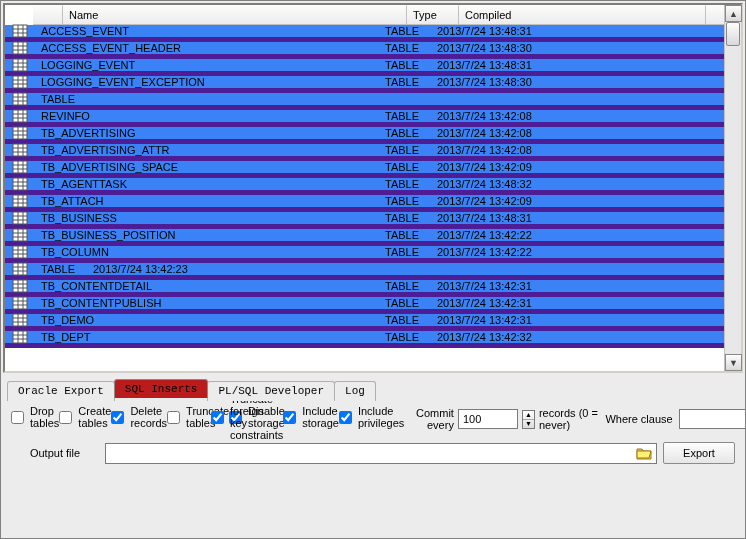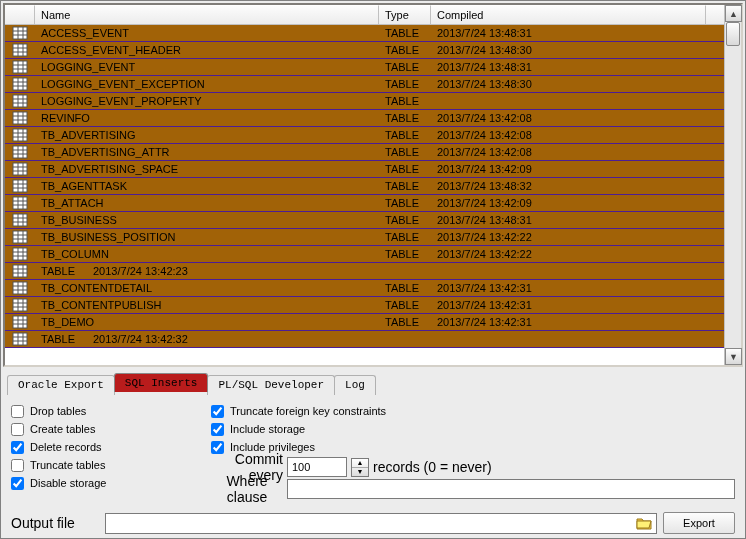--- a/index.html
+++ b/index.html
@@ -28,42 +28,43 @@
 .grid-content {
   flex: 1;
   overflow: hidden;
 }
 .grid-header {
   display: flex;
   background: linear-gradient(#fdfdfd, #ececec);
   border-bottom: 1px solid #c0c0c0;
   height: 20px;
   align-items: flex-end;
+  margin-left: 28px;
 }
 .hcell {
   padding: 2px 6px;
   border-right: 1px solid #c0c0c0;
   border-top: 1px solid #fff;
   font-size: 11px;
   height: 100%;
   display: flex;
   align-items: center;
 }
 .hcell.icon { width: 30px; border-right: 1px solid #c0c0c0; }
 .hcell.name { width: 344px; }
 .hcell.type { width: 52px; }
 .hcell.comp { flex: 1; }
 .hcell.end { width: 18px; border-right: none;}
 .grid-rows { }
 .row {
   display: flex;
   height: 17px;
   align-items: center;
-  border-bottom: 1px solid #4c1d95;
-  background: #a16207;
+  border-bottom: 5px solid #4c1d95;
+  background: #3b82f6;
 }
 .cell { padding: 1px 6px; font-size: 11px; overflow: hidden; white-space: nowrap; }
 .cell.iconc { width: 30px; display: flex; align-items: center; justify-content: center; padding:0; }
 .cell.name { width: 344px; }
 .cell.type { width: 52px; }
 .cell.comp { flex: 1; }
 .table-icon-svg { width: 16px; height: 14px; }
 .vscroll {
   width: 17px;
   background: #e8e8e8;
@@ -115,27 +116,27 @@
   background: #b91c1c;
   border-bottom: 1px solid #ececec;
   z-index: 2;
 }
 .options-area {
   padding: 6px 10px 4px 10px;
   display: flex;
   flex-direction: column;
 }
 .opt-row { display: flex; }
-.opt-col { display:flex; flex-direction: column; gap:0; }
+.opt-col { display:flex; flex-direction: row; gap:0; }
 .opt-col.left { width: 200px; }
 .opt-col.right { flex:1; }
 .chk { display: flex; align-items: center; gap: 6px; font-size: 11px; height: 18px;}
 .chk input[type=checkbox]{ width:13px; height:13px; }
 .field-row { display:flex; align-items:center; gap:4px; height:22px; }
-.label { font-size:14px; }
+.label { font-size:11px; }
 .input-text {
   border: 1px solid #7a7a7a;
   background:#fff;
   height:20px;
   font-size:11px;
   padding:1px 4px;
 }
 .commit-input { width: 60px; }
 .spinner {
   width:18px; height:19px;
@@ -144,21 +145,21 @@
   display:flex; flex-direction:column;
   font-size:7px; line-height:8px; text-align:center;
 }
 .spinner span{flex:1;display:flex;align-items:center;justify-content:center;border-bottom:1px solid #aaa;}
 .spinner span:last-child{border:none;}
 .where-input { flex:1; }
 .output-row {
   display:flex; align-items:center; gap:6px;
   margin: 8px 10px 4px 10px;
 }
-.output-row .label { width: 88px; text-align:left; }
+.output-row .label { width: 88px; text-align:center; }
 .output-input-wrap{
   flex:1;
   display:flex;
   border:1px solid #7a7a7a;
   background:#fff;
   height:21px;
   align-items:center;
 }
 .output-input{ flex:1; border:none; outline:none; font-size:11px; padding:0 4px; background:transparent;}
 .folder-btn{
@@ -248,21 +249,20 @@
           <div class="row">
             <div class="cell iconc">
               <svg class="table-icon-svg" viewBox="0 0 16 14">
                 <rect x="1" y="1" width="14" height="12" fill="#fff" stroke="#555"></rect>
                 <line x1="1" y1="5" x2="15" y2="5" stroke="#555"></line>
                 <line x1="1" y1="9" x2="15" y2="9" stroke="#555"></line>
                 <line x1="6" y1="1" x2="6" y2="13" stroke="#555"></line>
                 <line x1="11" y1="1" x2="11" y2="13" stroke="#555"></line>
               </svg>
             </div>
-            <div class="cell name">LOGGING_EVENT_PROPERTY</div>
             <div class="cell type">TABLE</div>
           </div>
           <div class="row">
             <div class="cell iconc">
               <svg class="table-icon-svg" viewBox="0 0 16 14">
                 <rect x="1" y="1" width="14" height="12" fill="#fff" stroke="#555"></rect>
                 <line x1="1" y1="5" x2="15" y2="5" stroke="#555"></line>
                 <line x1="1" y1="9" x2="15" y2="9" stroke="#555"></line>
                 <line x1="6" y1="1" x2="6" y2="13" stroke="#555"></line>
                 <line x1="11" y1="1" x2="11" y2="13" stroke="#555"></line>
@@ -442,20 +442,21 @@
           <div class="row">
             <div class="cell iconc">
               <svg class="table-icon-svg" viewBox="0 0 16 14">
                 <rect x="1" y="1" width="14" height="12" fill="#fff" stroke="#555"></rect>
                 <line x1="1" y1="5" x2="15" y2="5" stroke="#555"></line>
                 <line x1="1" y1="9" x2="15" y2="9" stroke="#555"></line>
                 <line x1="6" y1="1" x2="6" y2="13" stroke="#555"></line>
                 <line x1="11" y1="1" x2="11" y2="13" stroke="#555"></line>
               </svg>
             </div>
+            <div class="cell name">TB_DEPT</div>
             <div class="cell type">TABLE</div>
             <div class="cell comp">2013/7/24 13:42:32</div>
           </div>
         </div>
     </div>
     <div class="vscroll">
       <div class="btn top">▲</div>
       <div class="thumb"></div>
       <div class="btn bot">▼</div>
     </div>

